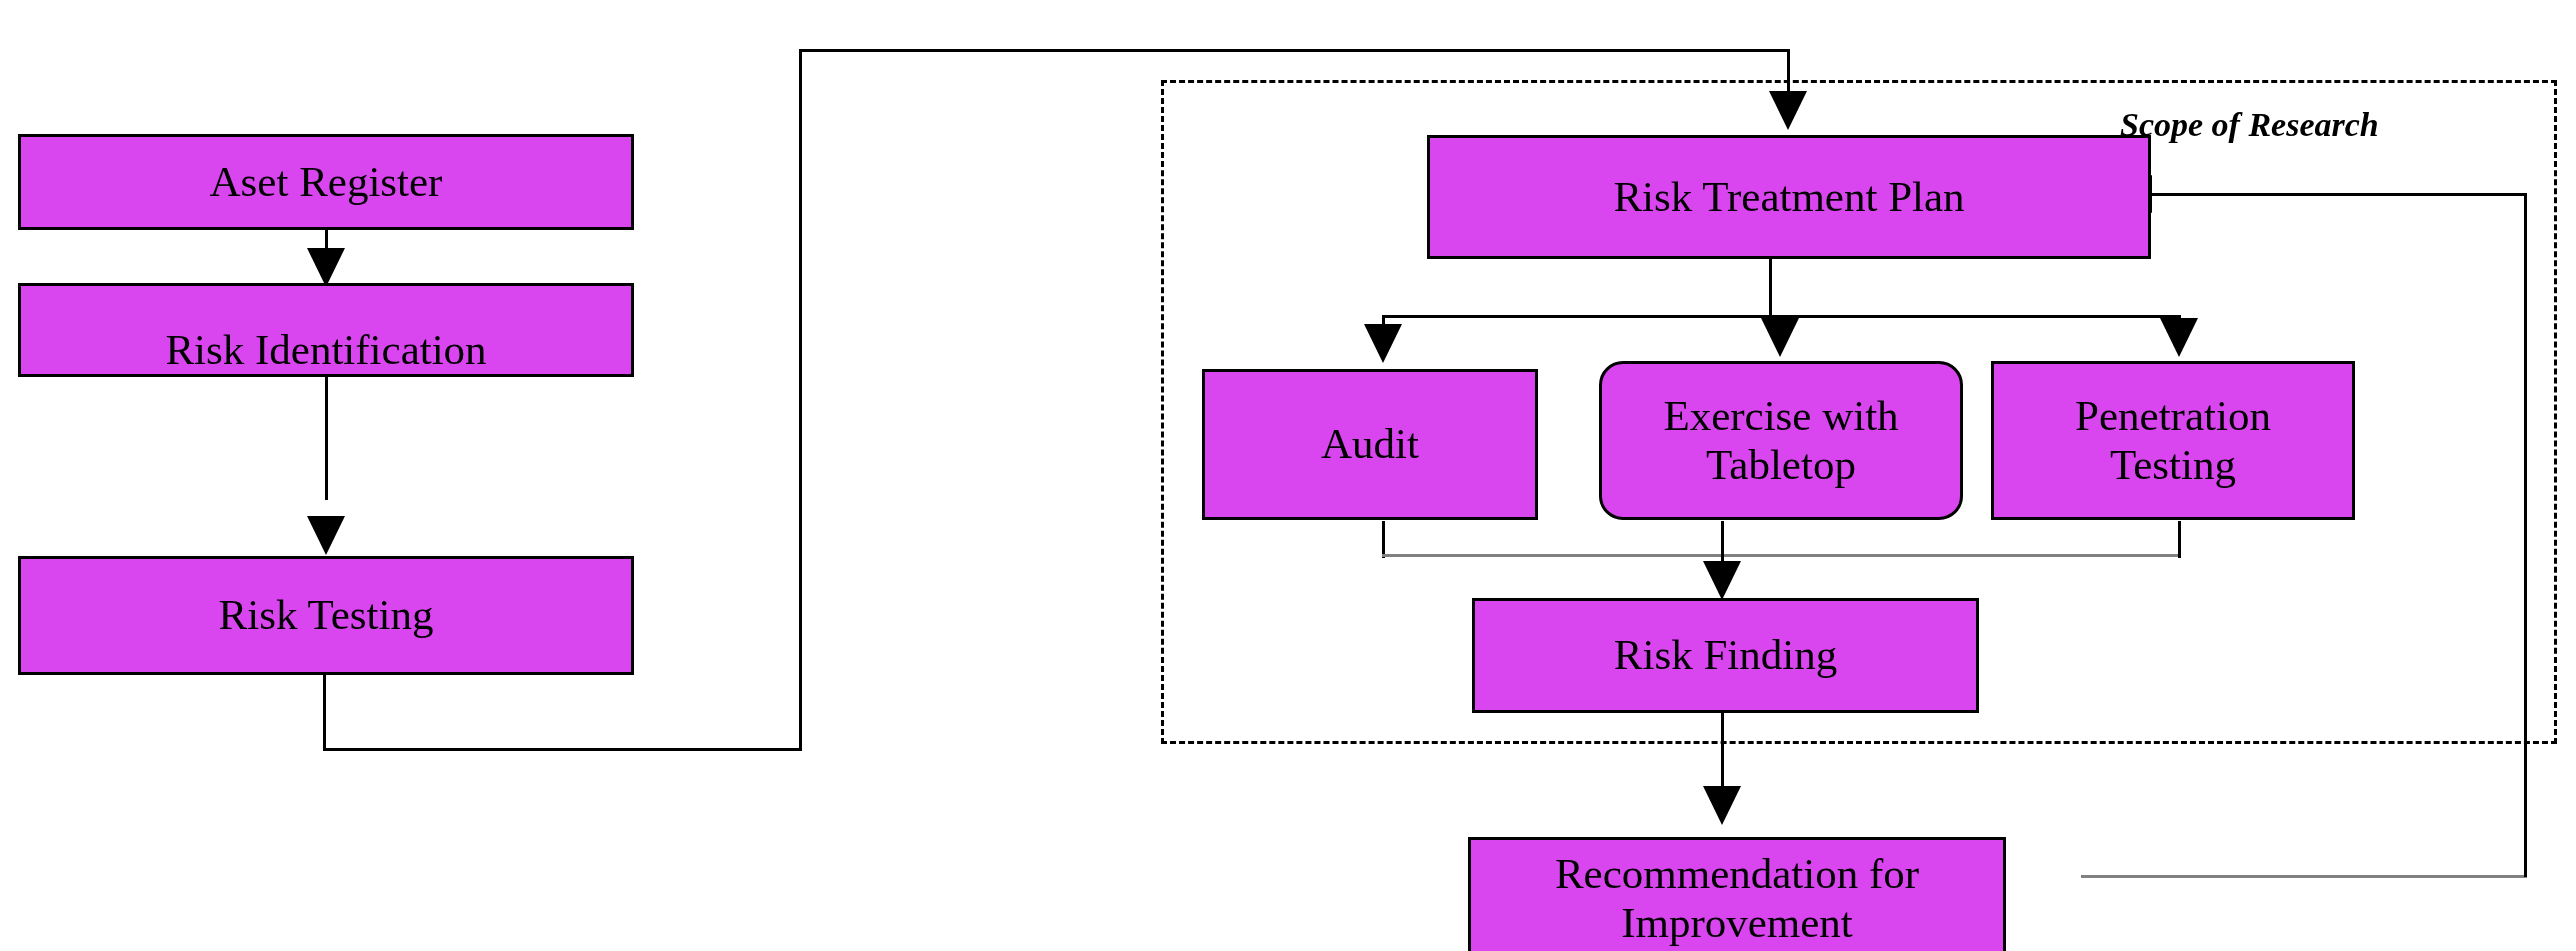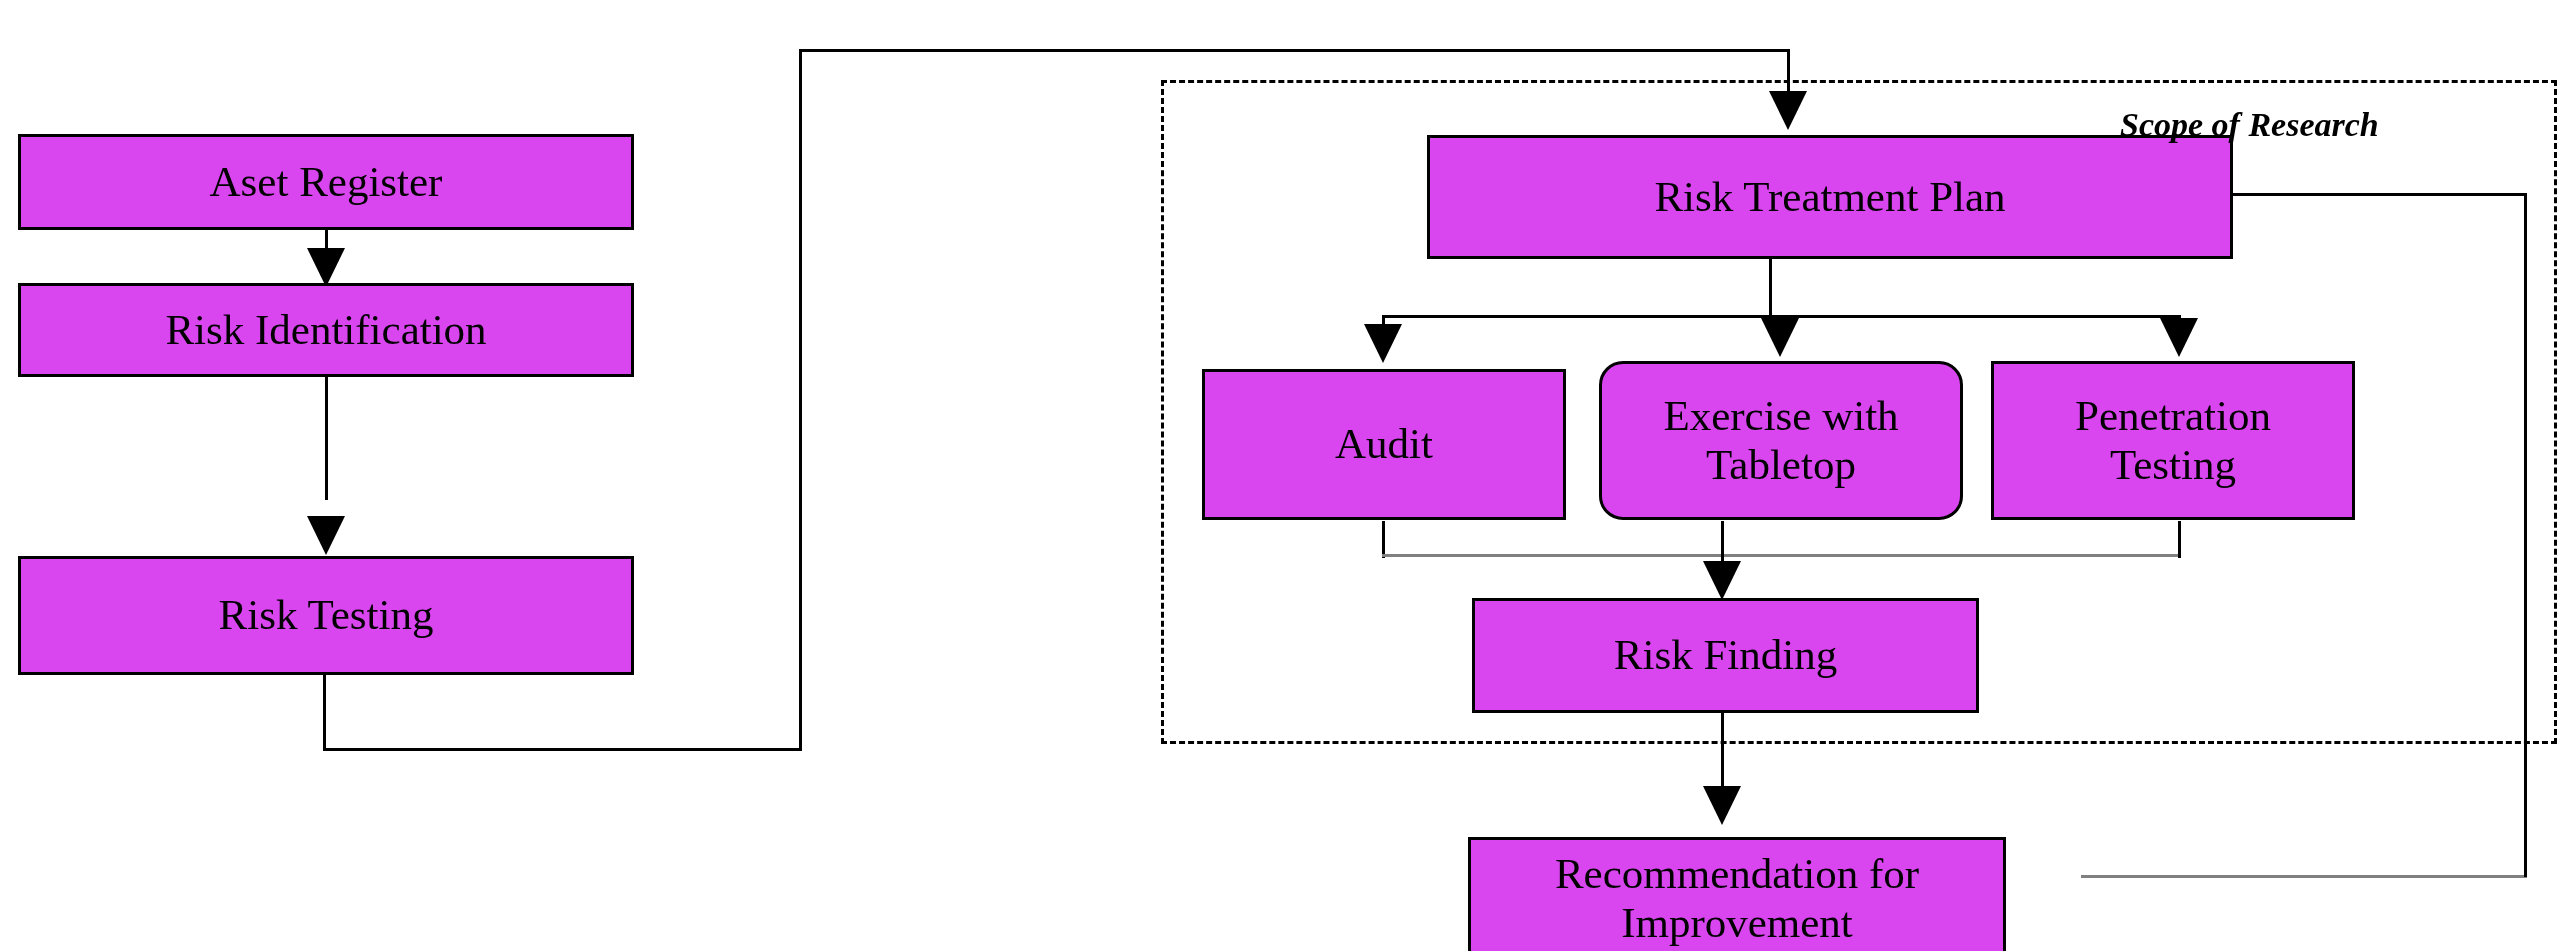--- a/index.html
+++ b/index.html
@@ -18,26 +18,26 @@
     text-align:center;
     color:#000000;
     font-family:"Liberation Serif","DejaVu Serif",serif;
     line-height:1.12;
     z-index:6;
   }
   .node .lbl{display:block;padding:0 8.2px;white-space:pre-line;}
 
   
   #n-aset       {left:18px;  top:100px;  width:616px; height:96px; font-size:43px;}
-  #n-riskid     {left:18px;  top:249px;  width:616px; height:94px; font-size:43px;}
+  #n-riskid     {left:18px;  top:249px;  width:616px; height:94px; font-size:43px;align-items:flex-end;}
   #n-riskanalysis{left:18px; top:522px;  width:616px; height:119px; font-size:43px;}
 
   
-  #n-rtp        {left:1427px;top:101px;  width:806px; height:124px; font-size:43px;justify-content:center;}
-  #n-audit      {left:1202px;top:335px;  width:364px; height:151px; font-size:43px;}
+  #n-rtp        {left:1427px;top:101px;  width:724px; height:124px; font-size:43px;justify-content:center;}
+  #n-audit      {left:1202px;top:335px;  width:336px; height:151px; font-size:43px;}
   #n-exercise   {left:1599px;top:327px;  width:364px; height:159px; font-size:43px;border-radius:24px;}
   #n-pentest    {left:1991px;top:327px;  width:364px; height:159px; font-size:43px;}
   #n-riskfinding{left:1472px;top:564px;  width:507px; height:115px; font-size:43px;}
   #n-reco       {left:1468px;top:803px;  width:538px; height:123px; font-size:43px;}
 
   
   #scope-box{
     position:absolute;
     left:1161px; top:46px;
     width:1396px; height:664px;

